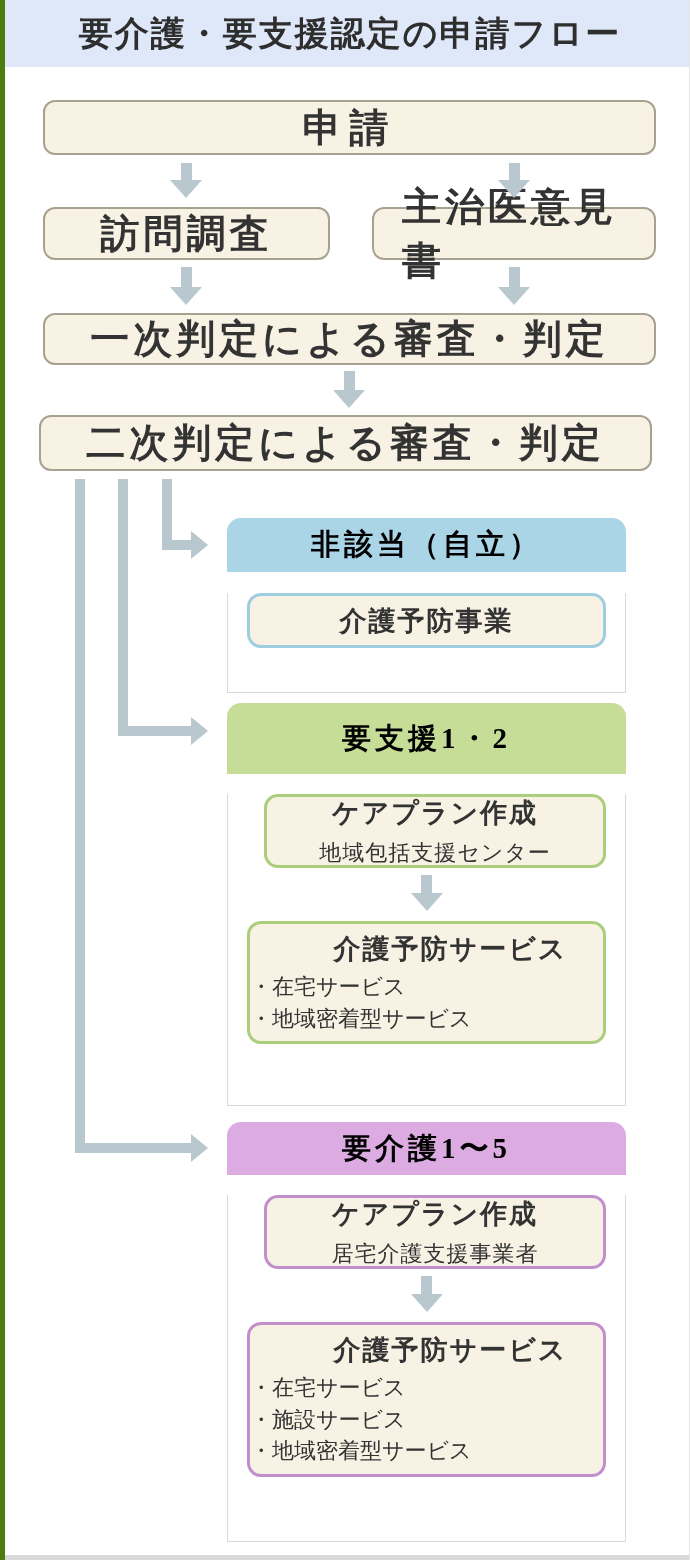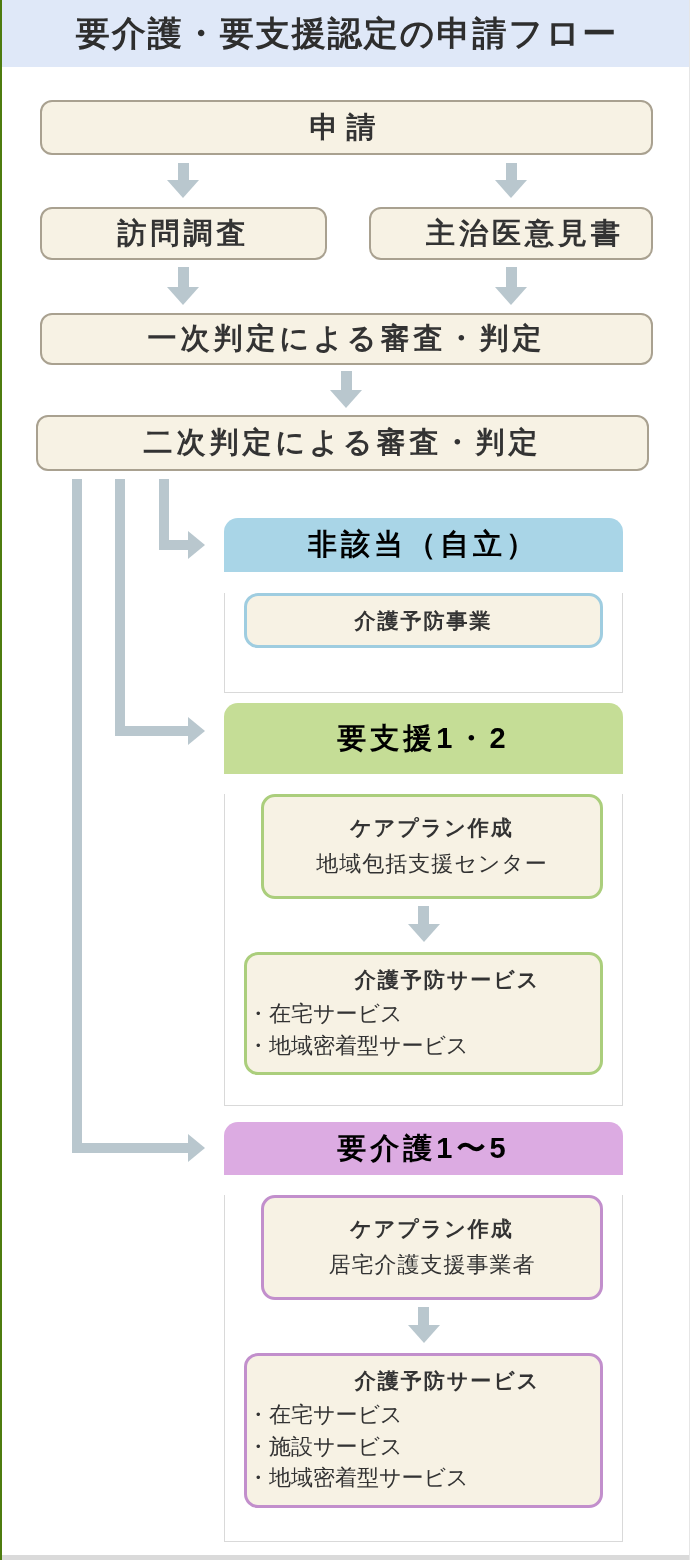--- a/index.html
+++ b/index.html
@@ -5,39 +5,40 @@
   * { margin:0; padding:0; box-sizing:border-box; }
   html,body { background:#ffffff; }
   body {
     font-family:"Liberation Sans","DejaVu Sans",sans-serif;
     color:#333333;
   }
   #page {
     position:relative;
     width:690px; height:1560px;
     background:#ffffff;
-    border-left:2px solid #4d7c0f;
+    border-left:5px solid #4d7c0f;
     border-right:1px solid #e6e6e6;
     overflow:hidden;
+    font-family:Liberation Serif, serif;
   }
   
   .titlebar {
     position:absolute; left:0; top:0; width:690px; height:67px;
     background:#dfe8f8;
     display:flex; align-items:center; justify-content:center;
     font-size:34px; font-weight:bold; letter-spacing:2px; color:#2e2e2e;
   }
   
   .flowbox {
     position:absolute;
     background:#f7f2e4;
     border:2px solid #a9a190;
     border-radius:12px;
     display:flex; align-items:center; justify-content:center;
-    font-weight:bold; font-size:29px; letter-spacing:4px; color:#333;
+    font-weight:bold; font-size:39px; letter-spacing:4px; color:#333;
   }
   .fb-apply  { left:38px;  top:100px; width:613px; height:55px; letter-spacing:8px; }
   .fb-visit  { left:38px;  top:207px; width:287px; height:53px; }
   .fb-doctor { left:367px; top:207px; width:284px; height:53px;padding-left:28px; }
   .fb-first  { left:38px;  top:313px; width:613px; height:52px; }
   .fb-second { left:34px;  top:415px; width:613px; height:56px; }
   
   .darrow { position:absolute; width:32px; display:flex; flex-direction:column; align-items:center; }
   .darrow .stem { width:11px; background:#b9c7ce; }
   .darrow .head { width:0; height:0; border-left:16px solid transparent; border-right:16px solid transparent; border-top:18px solid #b9c7ce; }
@@ -80,24 +81,24 @@
   .p-purple .panel-body   { height:347px; }
   
   .inner-box {
     margin:0 19px; background:#f7f2e4; border-radius:14px;
     display:flex; flex-direction:column; align-items:center; justify-content:center;
     color:#333;
   }
   .b-blue   { border:3px solid #9fcde0; }
   .b-green  { border:3px solid #abce7c; }
   .b-purple { border:3px solid #c28fcc; }
-  .ib-title { font-weight:bold; font-size:21px; letter-spacing:2px; }
+  .ib-title { font-weight:bold; font-size:27px; letter-spacing:2px; }
   .ib-sub   { font-size:22px; margin-top:7px; letter-spacing:1px; }
   .ib-simple { margin-top:21px; height:55px; }
-  .ib-plan   { margin-top:20px; height:105px;margin-left:36px; }
+  .ib-plan   { margin-top:20px; height:74px;margin-left:36px; }
   .ib-list   { margin-top:10px; align-items:stretch; justify-content:center; }
   .ib-list .ib-title { text-align:center; margin-bottom:4px;padding-left:48px; }
   .ib-item  { font-size:22px; line-height:1.45; }
   .ib-g2 { height:123px; }
   .ib-p2 { height:155px; }
   
   .darrow-flow { display:flex; flex-direction:column; align-items:center; margin-top:7px; height:36px; }
   .darrow-flow .stem { width:11px; height:18px; background:#b9c7ce; }
   .darrow-flow .head { width:0; height:0; border-left:16px solid transparent; border-right:16px solid transparent; border-top:18px solid #b9c7ce; }
   

